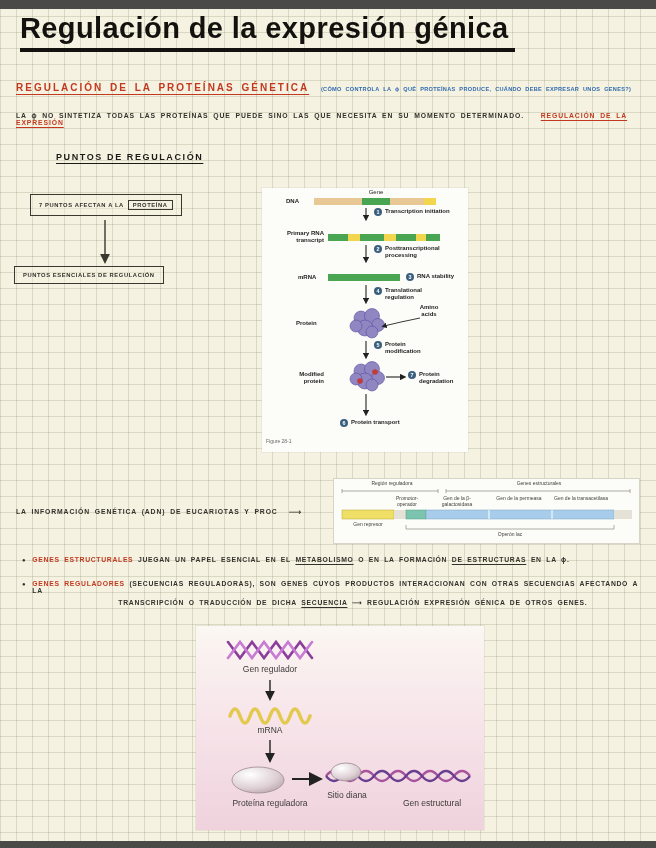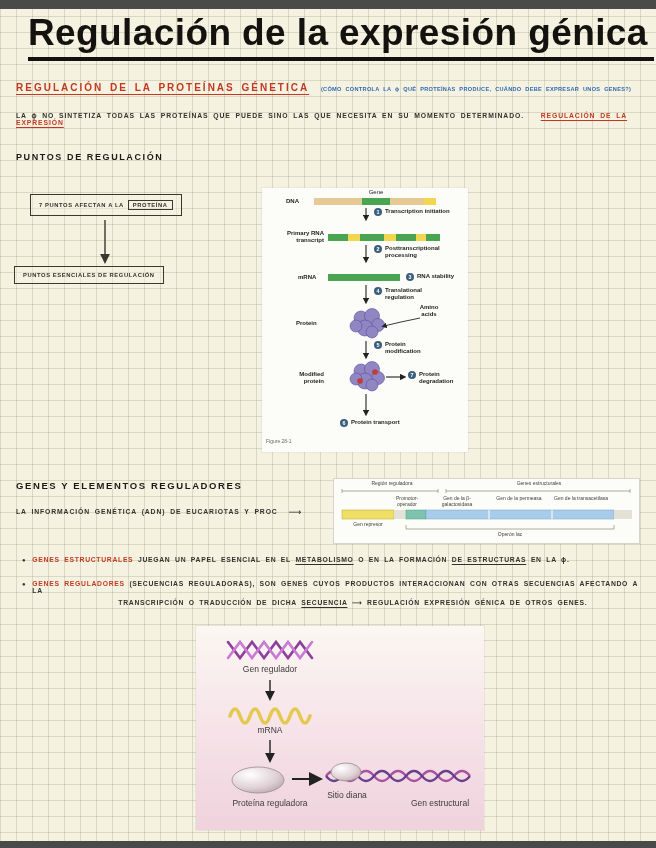--- a/index.html
+++ b/index.html
@@ -12,40 +12,40 @@
       linear-gradient(to bottom, rgba(140,150,115,0.28) 1px, transparent 1px);
     background-size:16px 16px;
     font-family:"Liberation Sans", sans-serif;
     color:#33312c;
   }
   .edge-bar { position:absolute; left:0; width:100%; background:#4a4a48; }
   .edge-top { top:0; height:9px; }
   .edge-bottom { top:841px; height:7px; }
 
   .title {
-    position:absolute; left:28px; top:12px;
-    font-size:37px; font-weight:800; letter-spacing:0.4px; color:#14120e;
+    position:absolute; left:20px; top:12px;
+    font-size:29px; font-weight:800; letter-spacing:0.4px; color:#14120e;
     border-bottom:4px solid #14120e; padding:0 6px 3px 0; display:inline-block;
   }
 
   .hand { font-weight:700; letter-spacing:0.9px; word-spacing:2px; color:#33312c; }
   .red  { color:#c2391f; }
   .blue { color:#2f6bb0; }
   .u    { text-decoration:underline; text-underline-offset:2px; }
 
   .intro-heading { position:absolute; left:16px; top:82px; width:632px; font-size:10px; }
   .intro-heading .head-main { color:#c2391f; font-weight:800; letter-spacing:2px;
     text-decoration:underline; text-underline-offset:3px; }
   .intro-heading .head-note { font-size:5.6px; font-weight:600; letter-spacing:0.3px; margin-left:6px; }
 
   .intro-body { position:absolute; left:16px; top:112px; width:634px; font-size:6.8px; }
   .intro-body .hl { font-weight:800; margin-left:12px; text-decoration:underline; text-underline-offset:2px; }
 
   .sec-head { position:absolute; font-size:9px; font-weight:800; letter-spacing:1.6px;
-    color:#1c1a16; text-underline-offset:3px; }
+    color:#1c1a16; text-decoration:underline; text-underline-offset:3px;padding-left:40px; }
   .sec-puntos { left:16px; top:152px; }
   .sec-genes  { left:16px; top:480px; font-size:9.5px; }
 
   .hand-box {
     position:absolute; border:1.3px solid #3a382f; padding:5px 8px;
     font-size:5.8px; font-weight:700; letter-spacing:0.6px; color:#33312c;
     display:inline-flex; align-items:center; gap:4px; background:rgba(246,242,226,0.4);
   }
   .box-top { left:30px; top:194px; }
   .box-bottom { left:14px; top:266px; }
@@ -213,21 +213,20 @@
       <span class="num">7</span><span class="lbl" style="max-width:48px;">Protein degradation</span>
     </div>
 
     <div class="step" style="left:78px; top:231px;">
       <span class="num">6</span><span class="lbl" style="max-width:70px;">Protein transport</span>
     </div>
 
     <div class="fig1-caption">Figure 28-1</div>
   </div>
 
-  <div class="sec-head sec-genes">GENES Y ELEMENTOS REGULADORES</div>
 
   <div class="genes-intro hand">
     <span>LA INFORMACIÓN GENÉTICA (ADN) DE EUCARIOTAS Y PROC</span>
     <span class="arr">⟶</span>
   </div>
 
   <div class="fig2">
     <svg width="305" height="64" viewBox="0 0 305 64">
       <line x1="8" y1="12" x2="104" y2="12" stroke="#9a978a" stroke-width="0.8"></line>
       <line x1="8" y1="10" x2="8" y2="14" stroke="#9a978a" stroke-width="0.8"></line>
@@ -305,17 +304,17 @@
       <line x1="96" y1="153" x2="120" y2="153" stroke="#222" stroke-width="2" marker-end="url(#ah3)"></line>
 
       <path d="M130,150 Q138,140 146,150 Q154,160 162,150 Q170,140 178,150 Q186,160 194,150 Q202,140 210,150 Q218,160 226,150 Q234,140 242,150 Q250,160 258,150 Q266,140 274,150" fill="none" stroke="#a8549c" stroke-width="2.3"></path>
       <path d="M130,150 Q138,160 146,150 Q154,140 162,150 Q170,160 178,150 Q186,140 194,150 Q202,160 210,150 Q218,140 226,150 Q234,160 242,150 Q250,140 258,150 Q266,160 274,150" fill="none" stroke="#6b3f8f" stroke-width="2.3"></path>
       <ellipse cx="150" cy="146" rx="15" ry="9" fill="url(#pearl)" stroke="#9a8a90" stroke-width="0.8"></ellipse>
     </svg>
     <div class="f3l" style="left:24px; top:38px; width:100px;">Gen regulador</div>
     <div class="f3l" style="left:24px; top:99px; width:100px;">mRNA</div>
     <div class="f3l" style="left:18px; top:172px; width:112px;">Proteína reguladora</div>
     <div class="f3l" style="left:120px; top:164px; width:62px;">Sitio diana</div>
-    <div class="f3l" style="left:196px; top:172px; width:96px;text-align:center;">Gen estructural</div>
+    <div class="f3l" style="left:188px; top:172px; width:96px;text-align:center;">Gen estructural</div>
   </div>
 
   <div class="edge-bar edge-bottom"></div>
 </div>
 
 </body></html>

